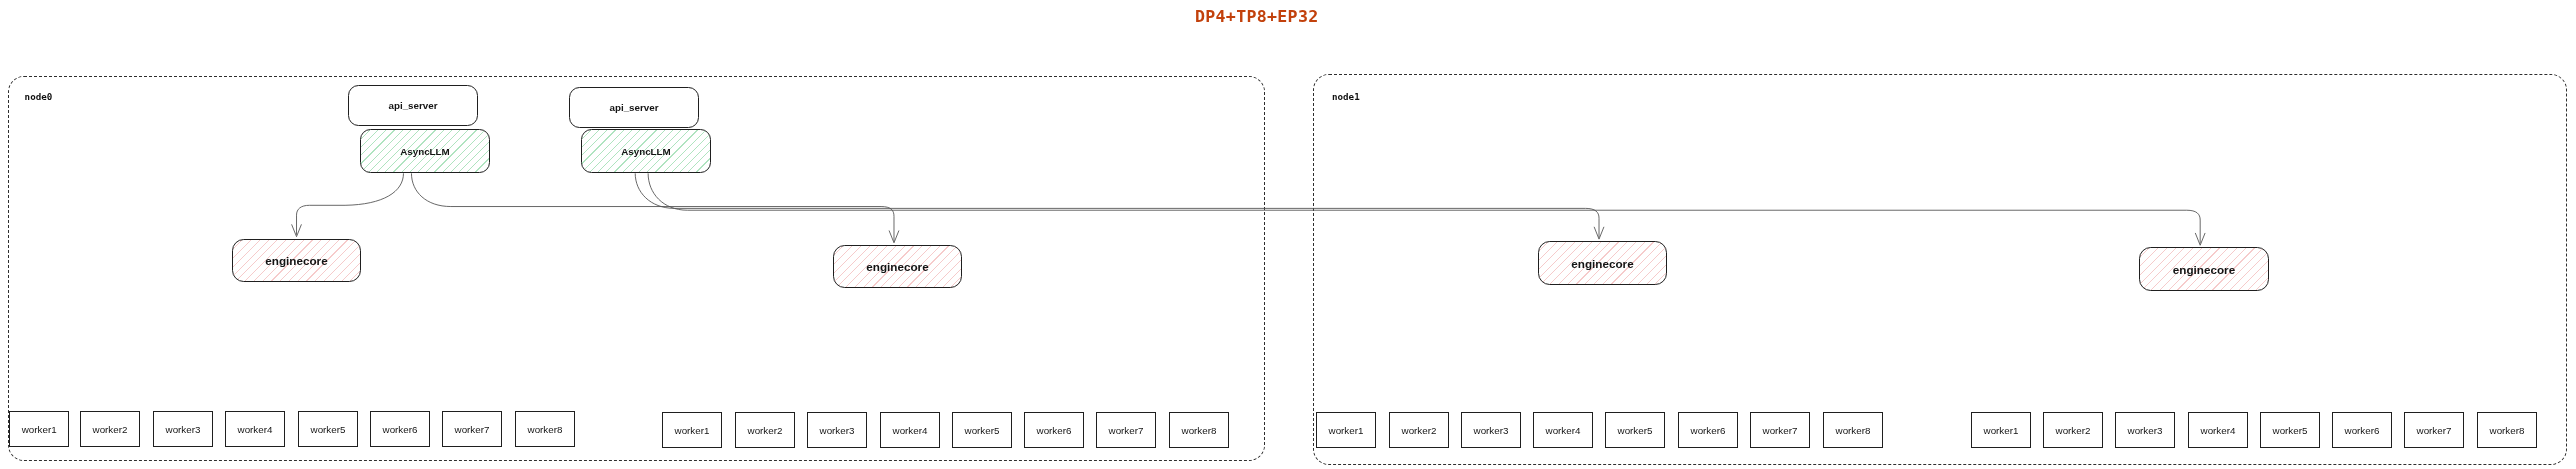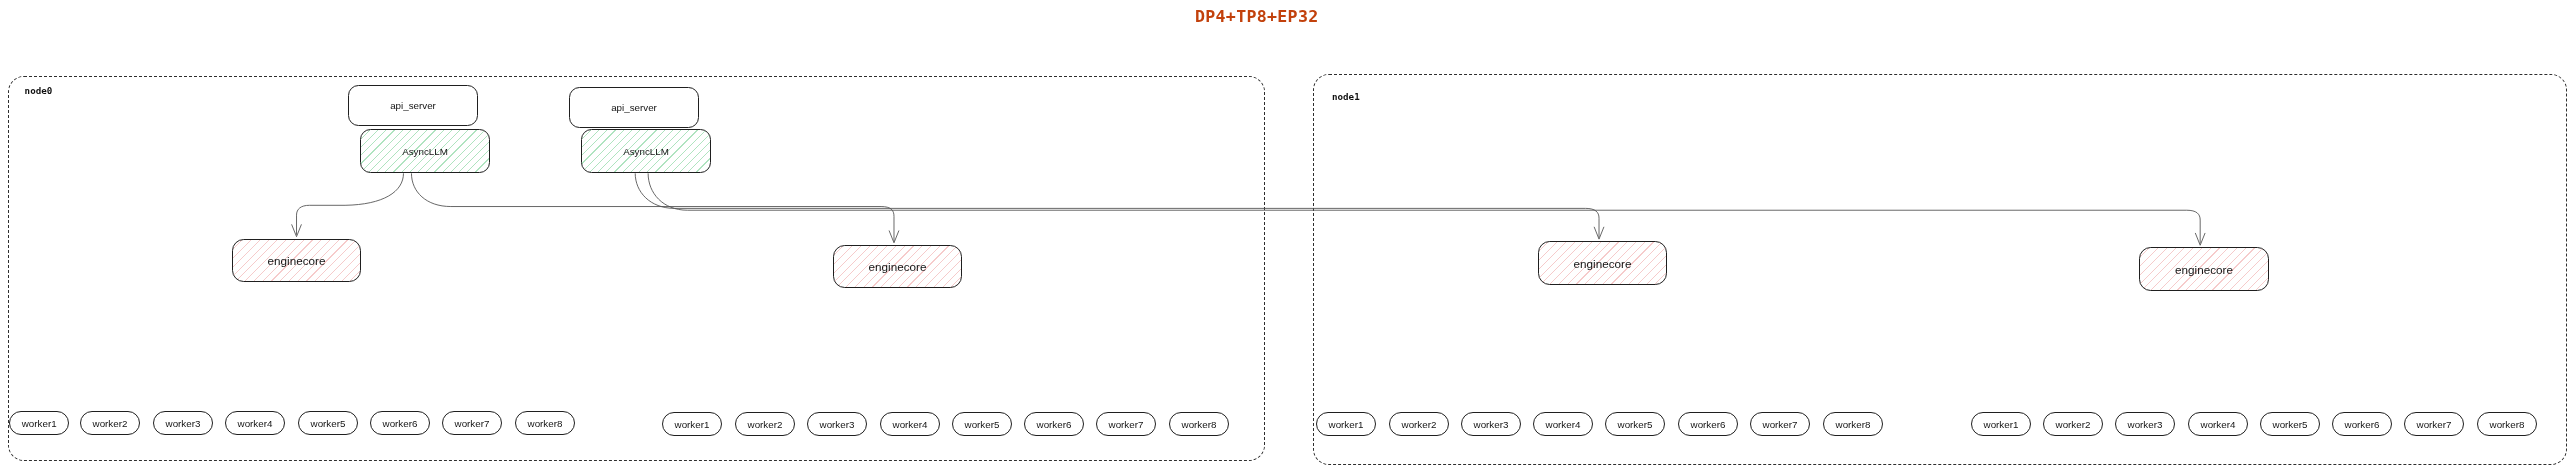--- a/index.html
+++ b/index.html
@@ -6,44 +6,44 @@
   #canvas{position:relative;width:2576px;height:469px;background:#ffffff;
           font-family:"Liberation Sans",sans-serif;color:#1a1a1a;overflow:hidden;}
   .title{position:absolute;left:1195px;top:7.4px;
          font-family:"DejaVu Sans Mono",monospace;font-size:16.6px;font-weight:bold;
          letter-spacing:0.3px;color:#c2410c;white-space:nowrap;}
   .node-box{position:absolute;border:1.2px dashed #2e2e2e;border-radius:16px;background:transparent;}
   .node-label{position:absolute;font-family:"DejaVu Sans Mono",monospace;
               font-size:9.2px;font-weight:600;color:#111;white-space:nowrap;}
   .shape{position:absolute;box-sizing:border-box;border:1.4px solid #1f1f1f;border-radius:10.5px;
          display:flex;align-items:center;justify-content:center;background:#ffffff;
-         font-size:9.8px;color:#141414;z-index:3;}
+         font-size:9.8px;color:#141414;z-index:3;font-weight:bold;}
   .api{font-size:9.8px;}
   .llm{background:#ffffff repeating-linear-gradient(135deg,
         rgba(110,205,140,0.55) 0px, rgba(110,205,140,0.55) 0.9px,
         transparent 0.9px, transparent 5.8px);margin-left:12px;}
   .engine{border-radius:11.7px;font-size:11.7px;
         background:#ffffff repeating-linear-gradient(135deg,
         rgba(235,140,140,0.45) 0px, rgba(235,140,140,0.45) 0.8px,
         transparent 0.8px, transparent 6.2px);}
-  .worker{position:absolute;box-sizing:border-box;width:60px;height:24px;
-          border:1.2px solid #1f1f1f;border-radius:12px;background:#ffffff;
+  .worker{position:absolute;box-sizing:border-box;width:60px;height:36px;
+          border:1.2px solid #1f1f1f;border-radius:0;background:#ffffff;
           display:flex;align-items:center;justify-content:center;
           font-size:9.8px;color:#141414;z-index:3;white-space:nowrap;}
   svg.edges{position:absolute;left:0;top:0;z-index:2;pointer-events:none;}
 </style>
 </head>
 <body>
 
 <div id="canvas">
 
   <div class="title">DP4+TP8+EP32</div>
 
   <div class="node-box" style="left:8px;top:76px;width:1255px;height:383px;"></div>
-  <div class="node-label" style="left:24.6px;top:85px;">node0</div>
+  <div class="node-label" style="left:24.6px;top:91px;">node0</div>
 
   <div class="node-box" style="left:1313px;top:74px;width:1252px;height:389px;"></div>
   <div class="node-label" style="left:1332px;top:91px;">node1</div>
 
   <svg class="edges" width="2576" height="469" viewBox="0 0 4188 763">
     <g stroke="#4f4f4f" stroke-width="1.4" fill="none">
 
       <path d="M655,282 C655,312 622,333 560,334 L502,334 C488,334 481,340 481,350 L481,382"></path>
       <polyline points="473,365 481,385 489,365"></polyline>
 

